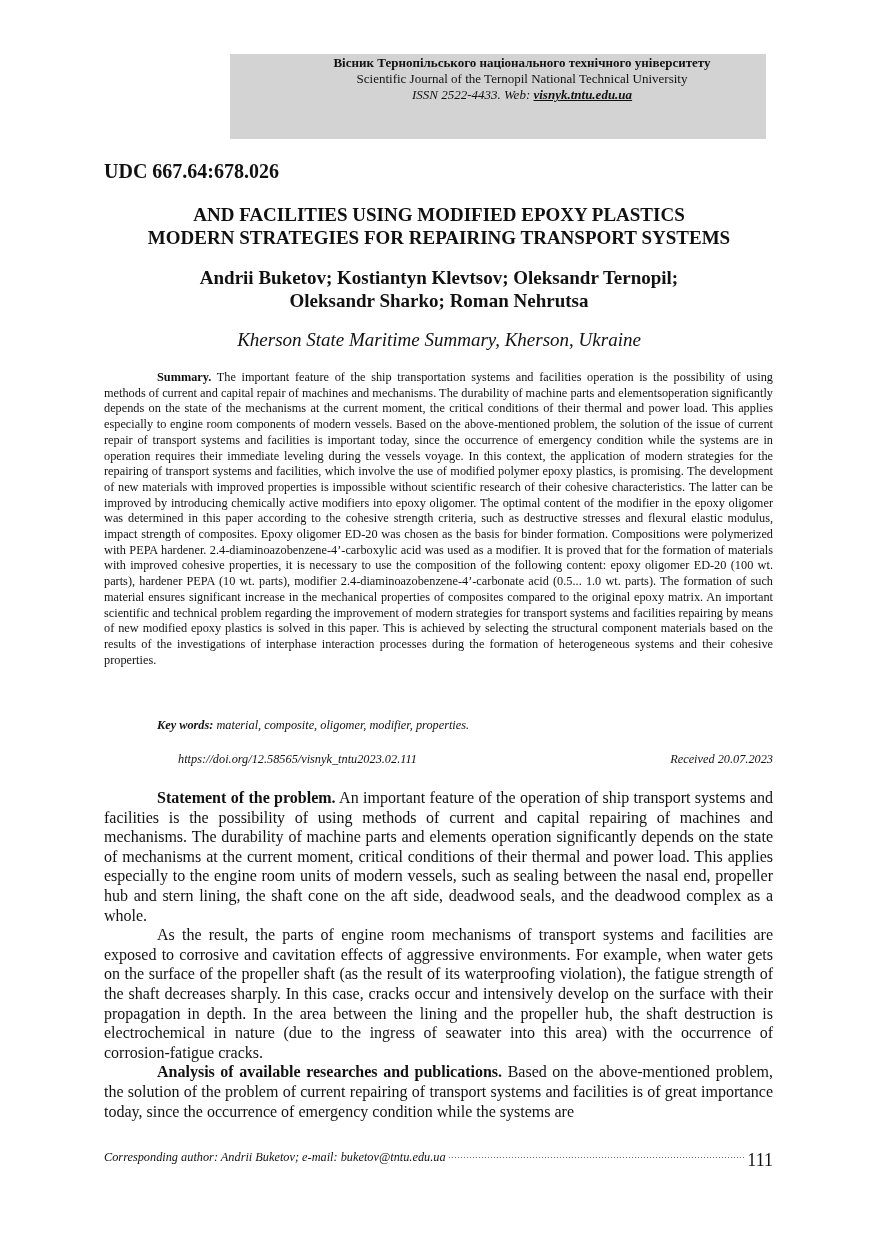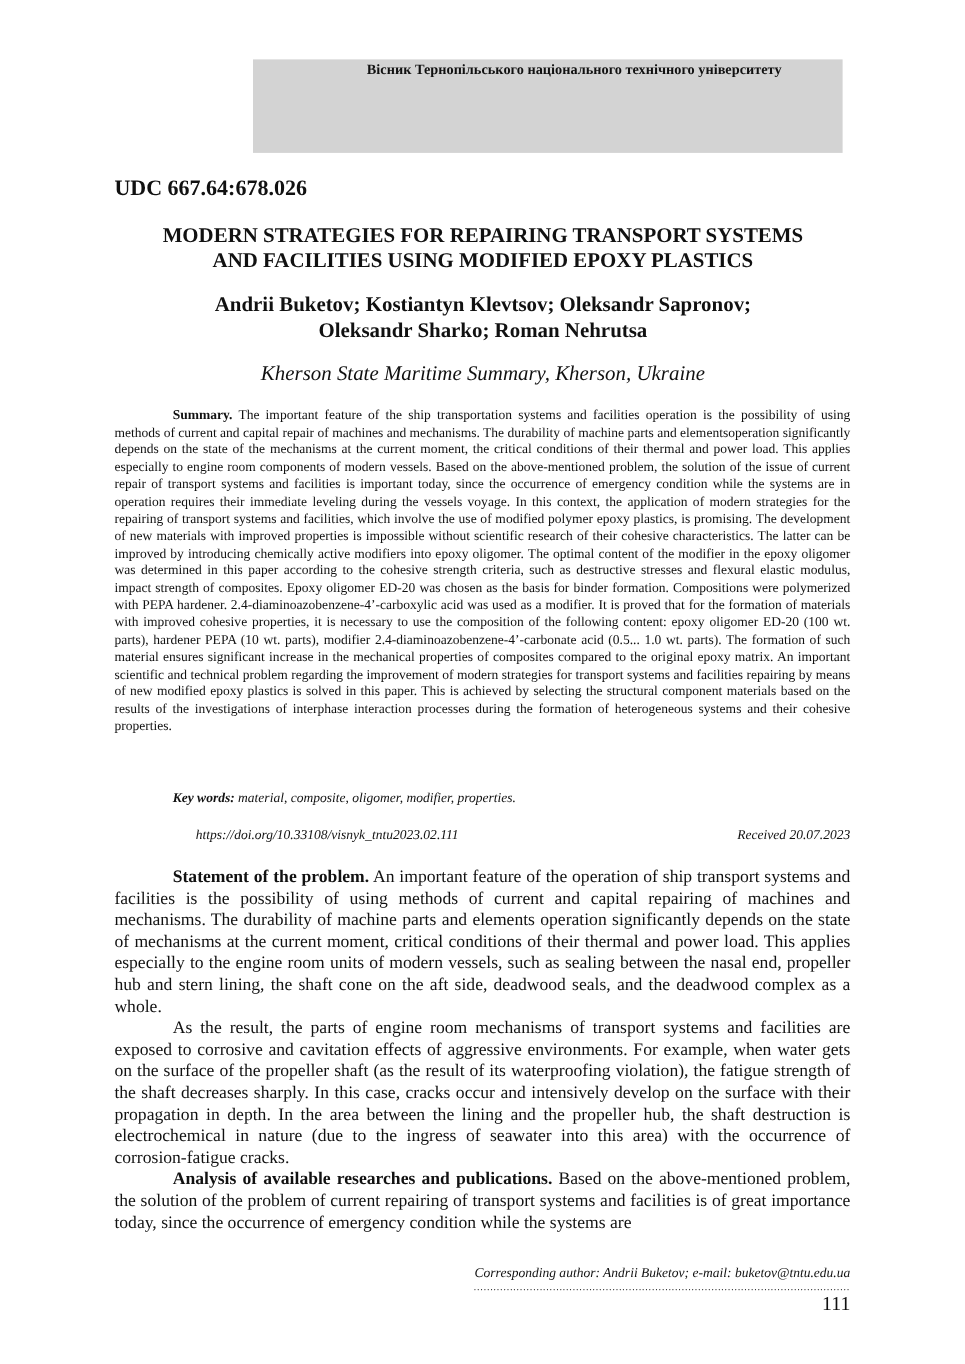--- a/index.html
+++ b/index.html
@@ -25,50 +25,52 @@
   .keywords { position: absolute; left: 104px; width: 669px; top: 718px; font-size: 12.3px;
               font-style: italic; text-indent: 53px; }
   .keywords .lbl { font-weight: bold; }
   .doi-line { position: absolute; left: 178px; top: 752px; font-size: 12.3px; font-style: italic; }
   .received { position: absolute; right: 104px; top: 752px; font-size: 12.3px; font-style: italic; }
   .body-text { position: absolute; left: 104px; width: 669px; font-size: 16px;
                line-height: 19.6px; text-align: justify; }
   .body-text p { margin: 0; text-indent: 53px; }
   .body-text .lbl { font-weight: bold; }
   .footer { position: absolute; left: 104px; width: 669px; top: 1150px; font-size: 12.3px;
-            font-style: italic; white-space: nowrap; overflow: hidden; display: flex; align-items: flex-end; flex-direction: column; }
+            font-style: italic; white-space: nowrap; overflow: hidden; display: flex; align-items: flex-start; }
   .footer .dots { flex: 1; overflow: hidden; white-space: nowrap; font-size: 9px; letter-spacing: 1px; margin-left: 3px; }
   .footer .pg { font-style: normal; font-size: 18px; margin-left: 2px; }
 </style>
 </head>
 <body>
 
 <div class="header-box">
   <div class="b">Вісник Тернопільського національного технічного університету</div>
+  <div>Scientific Journal of the Ternopil National Technical University</div>
+  <div class="i"><span>ISSN 2522-4433. Web: </span><span class="u">visnyk.tntu.edu.ua</span></div>
 </div>
 
 <div class="udc">UDC 667.64:678.026</div>
 
 <div class="title">
+  <div>AND FACILITIES USING MODIFIED EPOXY PLASTICS</div>
   <div>MODERN STRATEGIES FOR REPAIRING TRANSPORT SYSTEMS</div>
-  <div>AND FACILITIES USING MODIFIED EPOXY PLASTICS</div>
 </div>
 
 <div class="authors">
-  <div>Andrii Buketov; Kostiantyn Klevtsov; Oleksandr Sapronov;</div>
+  <div>Andrii Buketov; Kostiantyn Klevtsov; Oleksandr Ternopil;</div>
   <div>Oleksandr Sharko; Roman Nehrutsa</div>
 </div>
 
 <div class="affil">Kherson State Maritime Summary, Kherson, Ukraine</div>
 
 <div class="summary indent"><span class="lbl">Summary.</span><span> The important feature of the ship transportation systems and facilities operation is the possibility of using methods of current and capital repair of machines and mechanisms. The durability of machine parts and elementsoperation significantly depends on the state of the mechanisms at the current moment, the critical conditions of their thermal and power load. This applies especially to engine room components of modern vessels. Based on the above-mentioned problem, the solution of the issue of current repair of transport systems and facilities is important today, since the occurrence of emergency condition while the systems are in operation requires their immediate leveling during the vessels voyage. In this context, the application of modern strategies for the repairing of transport systems and facilities, which involve the use of modified polymer epoxy plastics, is promising. The development of new materials with improved properties is impossible without scientific research of their cohesive characteristics. The latter can be improved by introducing chemically active modifiers into epoxy oligomer. The optimal content of the modifier in the epoxy oligomer was determined in this paper according to the cohesive strength criteria, such as destructive stresses and flexural elastic modulus, impact strength of composites. Epoxy oligomer ED-20 was chosen as the basis for binder formation. Compositions were polymerized with PEPA hardener. 2.4-diaminoazobenzene-4’-carboxylic acid was used as a modifier. It is proved that for the formation of materials with improved cohesive properties, it is necessary to use the composition of the following content: epoxy oligomer ED-20 (100 wt. parts), hardener PEPA (10 wt. parts), modifier 2.4-diaminoazobenzene-4’-carbonate acid (0.5... 1.0 wt. parts). The formation of such material ensures significant increase in the mechanical properties of composites compared to the original epoxy matrix. An important scientific and technical problem regarding the improvement of modern strategies for transport systems and facilities repairing by means of new modified epoxy plastics is solved in this paper. This is achieved by selecting the structural component materials based on the results of the investigations of interphase interaction processes during the formation of heterogeneous systems and their cohesive properties.</span></div>
 
 <div class="keywords"><span class="lbl">Key words:</span><span> material, composite, oligomer, modifier, properties.</span></div>
 
-<div class="doi-line">https://doi.org/10.33108/visnyk_tntu2023.02.111</div>
+<div class="doi-line">https://doi.org/12.58565/visnyk_tntu2023.02.111</div>
 <div class="received">Received 20.07.2023</div>
 
 <div class="body-text" style="top:788px;">
   <p><span class="lbl">Statement of the problem.</span><span> An important feature of the operation of ship transport systems and facilities is the possibility of using methods of current and capital repairing of machines and mechanisms. The durability of machine parts and elements operation significantly depends on the state of mechanisms at the current moment, critical conditions of their thermal and power load. This applies especially to the engine room units of modern vessels, such as sealing between the nasal end, propeller hub and stern lining, the shaft cone on the aft side, deadwood seals, and the deadwood complex as a whole.</span></p>
   <p><span>As the result, the parts of engine room mechanisms of transport systems and facilities are exposed to corrosive and cavitation effects of aggressive environments. For example, when water gets on the surface of the propeller shaft (as the result of its waterproofing violation), the fatigue strength of the shaft decreases sharply. In this case, cracks occur and intensively develop on the surface with their propagation in depth. In the area between the lining and the propeller hub, the shaft destruction is electrochemical in nature (due to the ingress of seawater into this area) with the occurrence of corrosion-fatigue cracks.</span></p>
   <p><span class="lbl">Analysis of available researches and publications.</span><span> Based on the above-mentioned problem, the solution of the problem of current repairing of transport systems and facilities is of great importance today, since the occurrence of emergency condition while the systems are</span></p>
 </div>
 
 <div class="footer">
   <span>Corresponding author: Andrii Buketov; e-mail: buketov@tntu.edu.ua</span>

